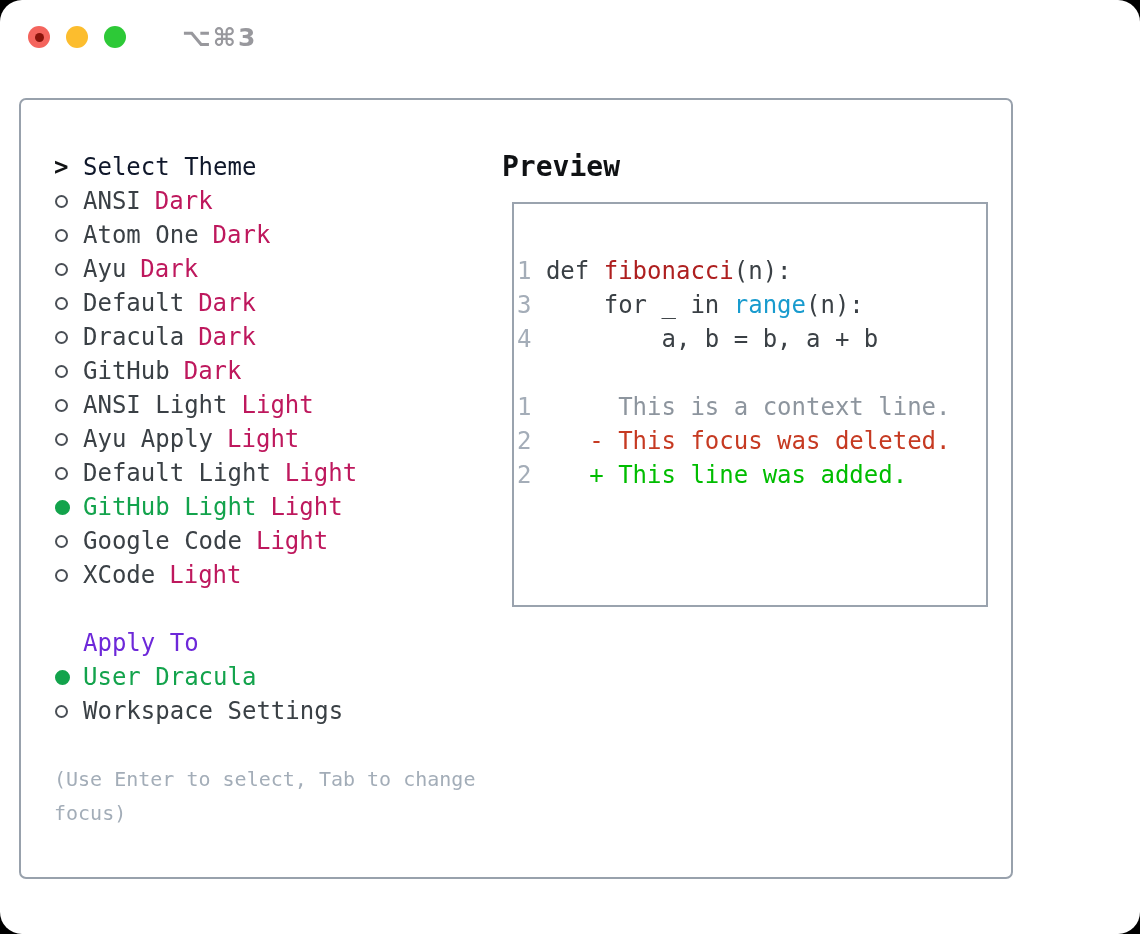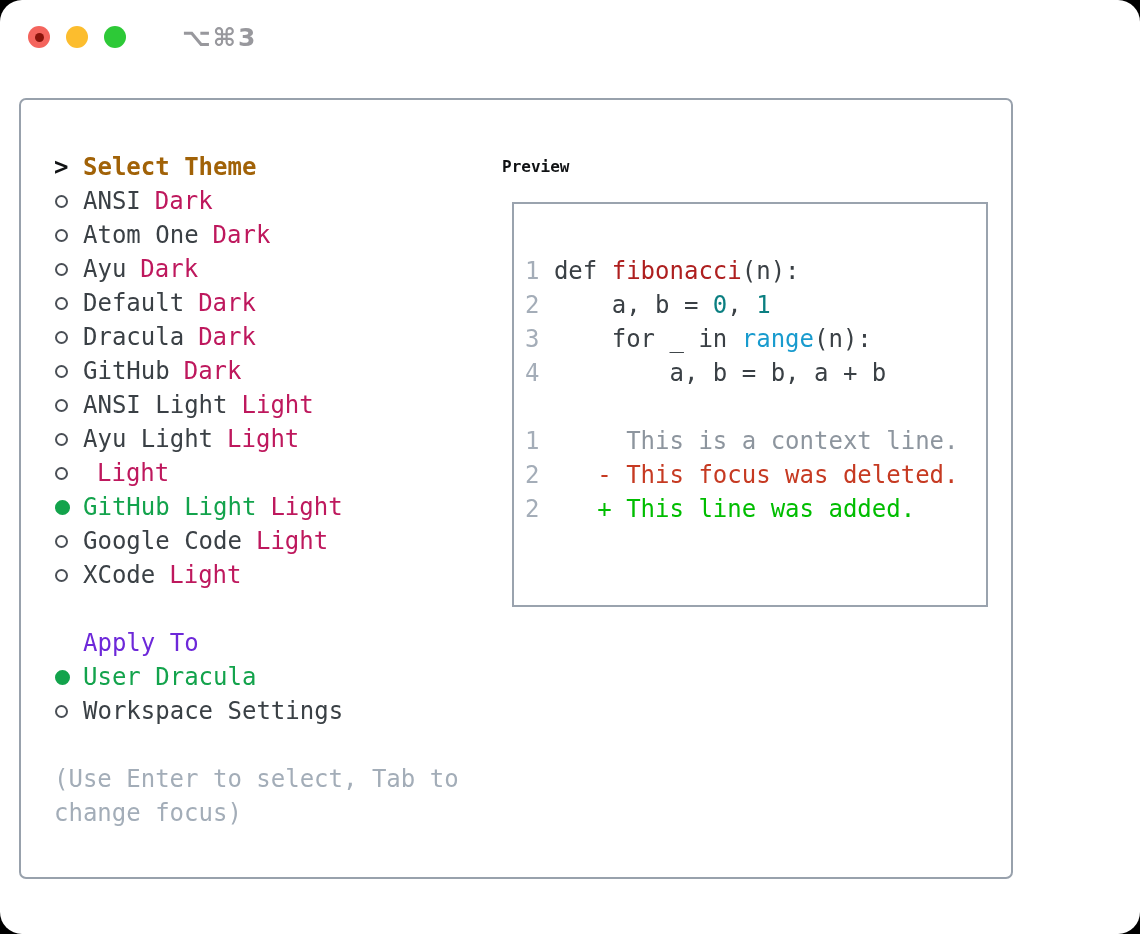--- a/index.html
+++ b/index.html
@@ -31,40 +31,40 @@
     border:2px solid #98a1ac; border-radius:7px; box-sizing:border-box;
     background:#fff;
   }
   .row { height:34px; display:flex; align-items:center; white-space:pre;
          font-size:24px; color:#3a4045; }
   .marker { flex:none; width:29px; display:flex; align-items:center; }
   .cursor-glyph { font-weight:bold; color:#101214; }
   .radio { width:13px; height:13px; border:2px solid #4a4f56; border-radius:50%;
            box-sizing:border-box; margin-left:1px; }
   .radio.sel { background:#13a34c; border-color:#13a34c; width:15px; height:15px; }
-  .hdr { font-weight:bold; color:#a16207; }
+  .hdr { font-weight:normal; color:#0f172a; }
   .subhdr { color:#6d28d9; }
   .theme-name { }
   .theme-name.sel { color:#13a34c; }
   .badge { color:#be185d; margin-left:14px; }
   .left-col { position:absolute; left:33px; top:50px; }
   .spacer { height:34px; }
   .help {
-    width:432px; font-size:24px; line-height:34px; color:#a3adb8;
+    width:432px; font-size:20px; line-height:34px; color:#a3adb8;
     white-space:normal;
   }
   
   .preview-header {
     position:absolute; left:481px; top:50px; height:34px; line-height:34px;
-    font-size:16px; font-weight:bold; color:#101214;
+    font-size:28px; font-weight:bold; color:#101214;
   }
   .preview-box {
     position:absolute; left:491px; top:102px; width:476px; height:405px;
     border:2px solid #9aa3ae; box-sizing:border-box;
-    padding:50px 0 0 11px; overflow:hidden;
+    padding:50px 0 0 3px; overflow:hidden;
   }
   .crow { height:34px; line-height:34px; white-space:pre; font-size:24px; }
   .ln { color:#a4adb8; }
   .tok-plain   { color:#3a4045; }
   .tok-title   { color:#ae1f1f; }
   .tok-number  { color:#0b7f81; }
   .tok-builtin { color:#189bce; }
   .diff-context .dtxt { color:#8d959e;text-align:right; }
   .diff-deleted .dpre, .diff-deleted .dtxt { color:#c63a22; }
   .diff-added   .dpre, .diff-added   .dtxt { color:#00bd00; }
@@ -91,22 +91,22 @@
         <span class="hdr">Select Theme</span>
       </div>
       <div id="theme-list">
           <div class="row"><span class="marker"><span class="radio"></span></span><span class="theme-name">ANSI</span><span class="badge">Dark</span></div>
           <div class="row"><span class="marker"><span class="radio"></span></span><span class="theme-name">Atom One</span><span class="badge">Dark</span></div>
           <div class="row"><span class="marker"><span class="radio"></span></span><span class="theme-name">Ayu</span><span class="badge">Dark</span></div>
           <div class="row"><span class="marker"><span class="radio"></span></span><span class="theme-name">Default</span><span class="badge">Dark</span></div>
           <div class="row"><span class="marker"><span class="radio"></span></span><span class="theme-name">Dracula</span><span class="badge">Dark</span></div>
           <div class="row"><span class="marker"><span class="radio"></span></span><span class="theme-name">GitHub</span><span class="badge">Dark</span></div>
           <div class="row"><span class="marker"><span class="radio"></span></span><span class="theme-name">ANSI Light</span><span class="badge">Light</span></div>
-          <div class="row"><span class="marker"><span class="radio"></span></span><span class="theme-name">Ayu Light</span><span class="badge">Light</span></div>
-          <div class="row"><span class="marker"><span class="radio"></span></span><span class="badge">Light</span></div>
+          <div class="row"><span class="marker"><span class="radio"></span></span><span class="theme-name">Ayu Apply</span><span class="badge">Light</span></div>
+          <div class="row"><span class="marker"><span class="radio"></span></span><span class="theme-name">Default Light</span><span class="badge">Light</span></div>
           <div class="row"><span class="marker"><span class="radio sel"></span></span><span class="theme-name sel">GitHub Light</span><span class="badge">Light</span></div>
           <div class="row"><span class="marker"><span class="radio"></span></span><span class="theme-name">Google Code</span><span class="badge">Light</span></div>
           <div class="row"><span class="marker"><span class="radio"></span></span><span class="theme-name">XCode</span><span class="badge">Light</span></div>
         </div>
 
       <div class="spacer"></div>
 
       <div class="row">
         <span class="marker"></span>
         <span class="subhdr">Apply To</span>
@@ -119,21 +119,20 @@
       <div class="spacer"></div>
 
       <div class="help">(Use Enter to select, Tab to change focus)</div>
     </div>
 
     <div class="preview-header">Preview</div>
 
     <div class="preview-box">
       <div id="code-lines">
           <div class="crow"><span class="ln">1 </span><span class="tok-plain">def </span><span class="tok-title">fibonacci</span><span class="tok-plain">(n):</span></div>
-          <div class="crow"><span class="ln">2 </span><span class="tok-plain">    a, b = </span><span class="tok-number">0</span><span class="tok-plain">, </span><span class="tok-number">1</span></div>
           <div class="crow"><span class="ln">3 </span><span class="tok-plain">    for _ in </span><span class="tok-builtin">range</span><span class="tok-plain">(n):</span></div>
           <div class="crow"><span class="ln">4 </span><span class="tok-plain">        a, b = b, a + b</span></div>
         </div>
       <div class="spacer"></div>
       <div id="diff-lines">
           <div class="crow diff-context"><span class="ln">1</span><span class="dpre">      </span><span class="dtxt">This is a context line.</span></div>
           <div class="crow diff-deleted"><span class="ln">2</span><span class="dpre">    - </span><span class="dtxt">This focus was deleted.</span></div>
           <div class="crow diff-added"><span class="ln">2</span><span class="dpre">    + </span><span class="dtxt">This line was added.</span></div>
         </div>
     </div>

